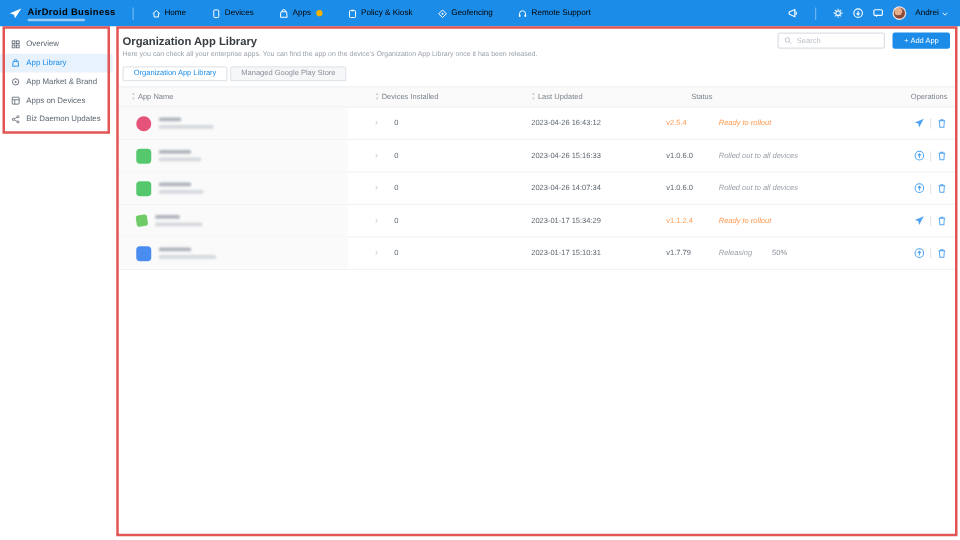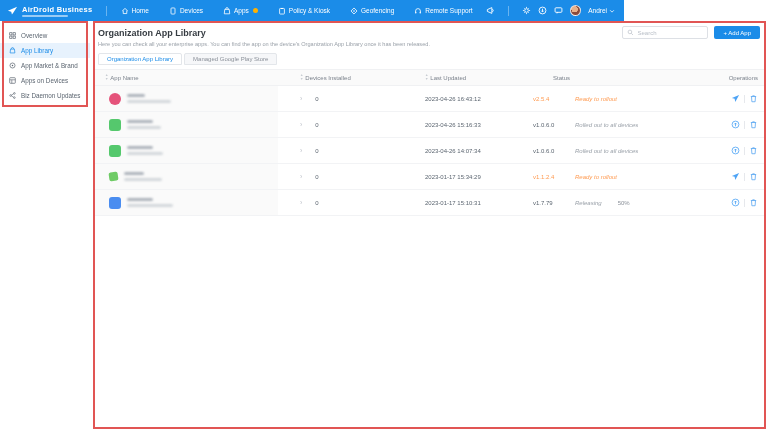--- a/index.html
+++ b/index.html
@@ -1,22 +1,22 @@
 <!DOCTYPE html>
 <html><head>
 <meta charset="utf-8">
 <style>
   * { margin:0; padding:0; box-sizing:border-box; }
   html,body { width:768px; height:432px; overflow:hidden; background:#fff;
     font-family:"Liberation Sans", sans-serif; }
   #stage { position:relative; width:768px; height:432px; background:#fff; }
 
   
-  .topbar { position:absolute; top:0; left:0; width:624px; height:21px;
-    background:#1b8ce8; display:flex; align-items:center; color:#ffffff; z-index:5; }
+  .topbar { position:absolute; top:0; left:0; width:768px; height:21px;
+    background:#1b8ce8; display:flex; align-items:center; color:#000000; z-index:5; }
   .brand { display:flex; align-items:center; gap:4px; padding:0 7px; }
   .brand-name { font-size:7.5px; font-weight:bold; letter-spacing:.3px; white-space:nowrap; }
   .brand-sub { height:2px; width:46px; background:rgba(255,255,255,.55); border-radius:1px; margin-top:1px; }
   .top-divider { width:1px; height:10px; background:rgba(255,255,255,.35); margin:0 6px; }
   .nav { display:flex; align-items:center; gap:20px; margin-left:8px; }
   .nav-item { display:flex; align-items:center; gap:3px; font-size:6.5px; white-space:nowrap; cursor:pointer; }
   .nav-item svg { display:block; }
   .badge-dot { width:5px; height:5px; border-radius:50%; background:#ffb100; margin-left:1px; }
   .top-right { margin-left:auto; display:flex; align-items:center; gap:7px; padding-right:9px; font-size:6.5px; }
   .avatar { width:11px; height:11px; border-radius:50%;

